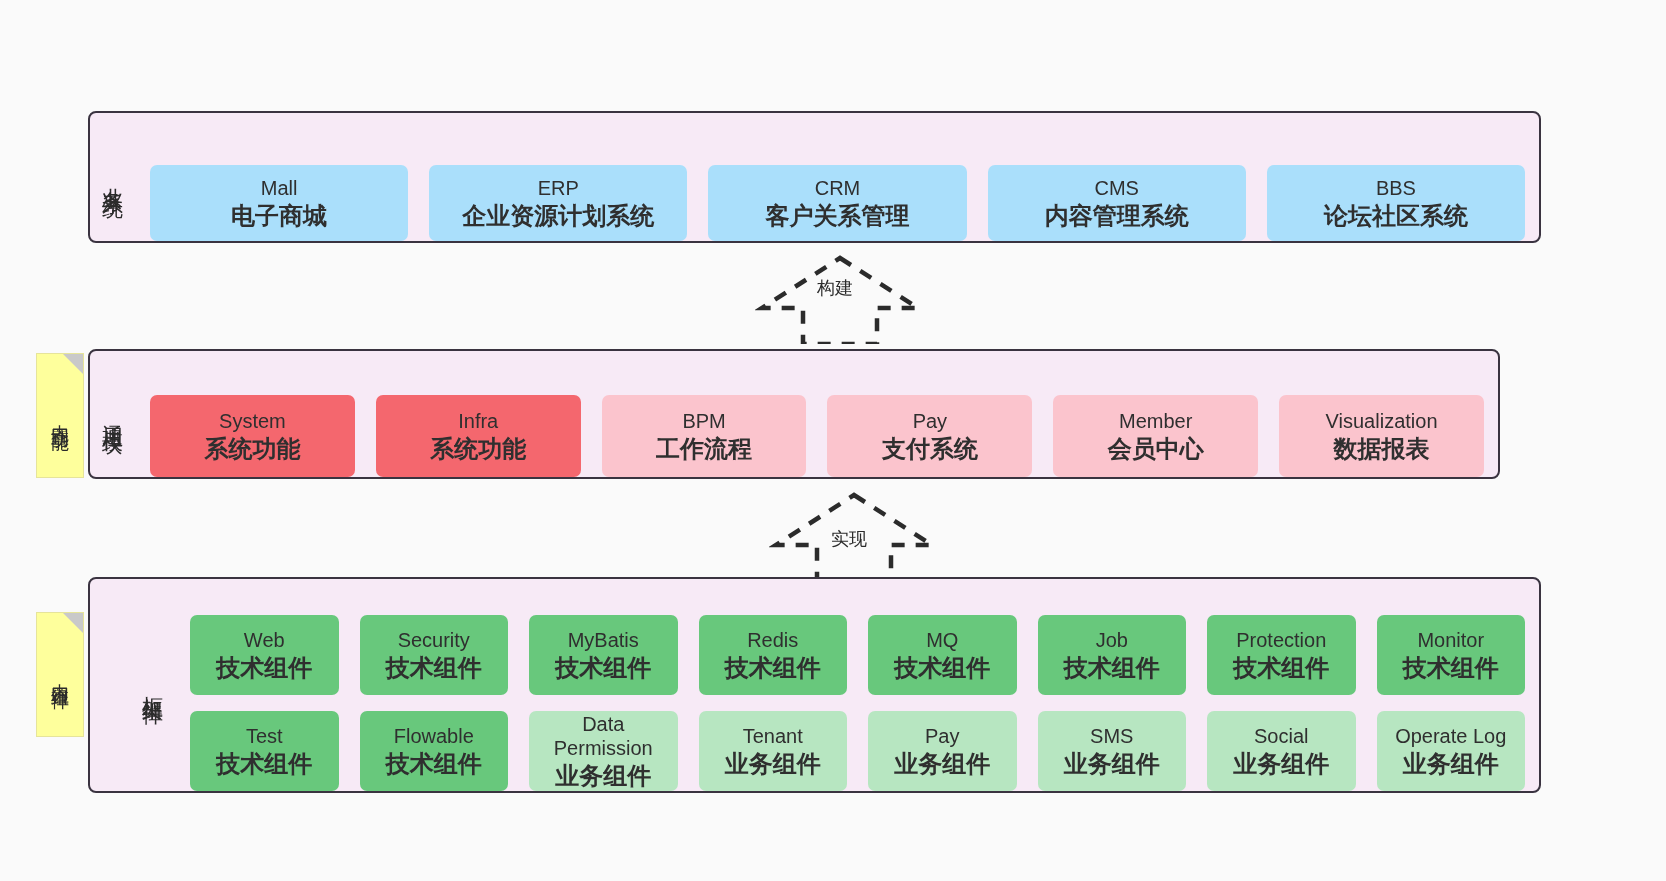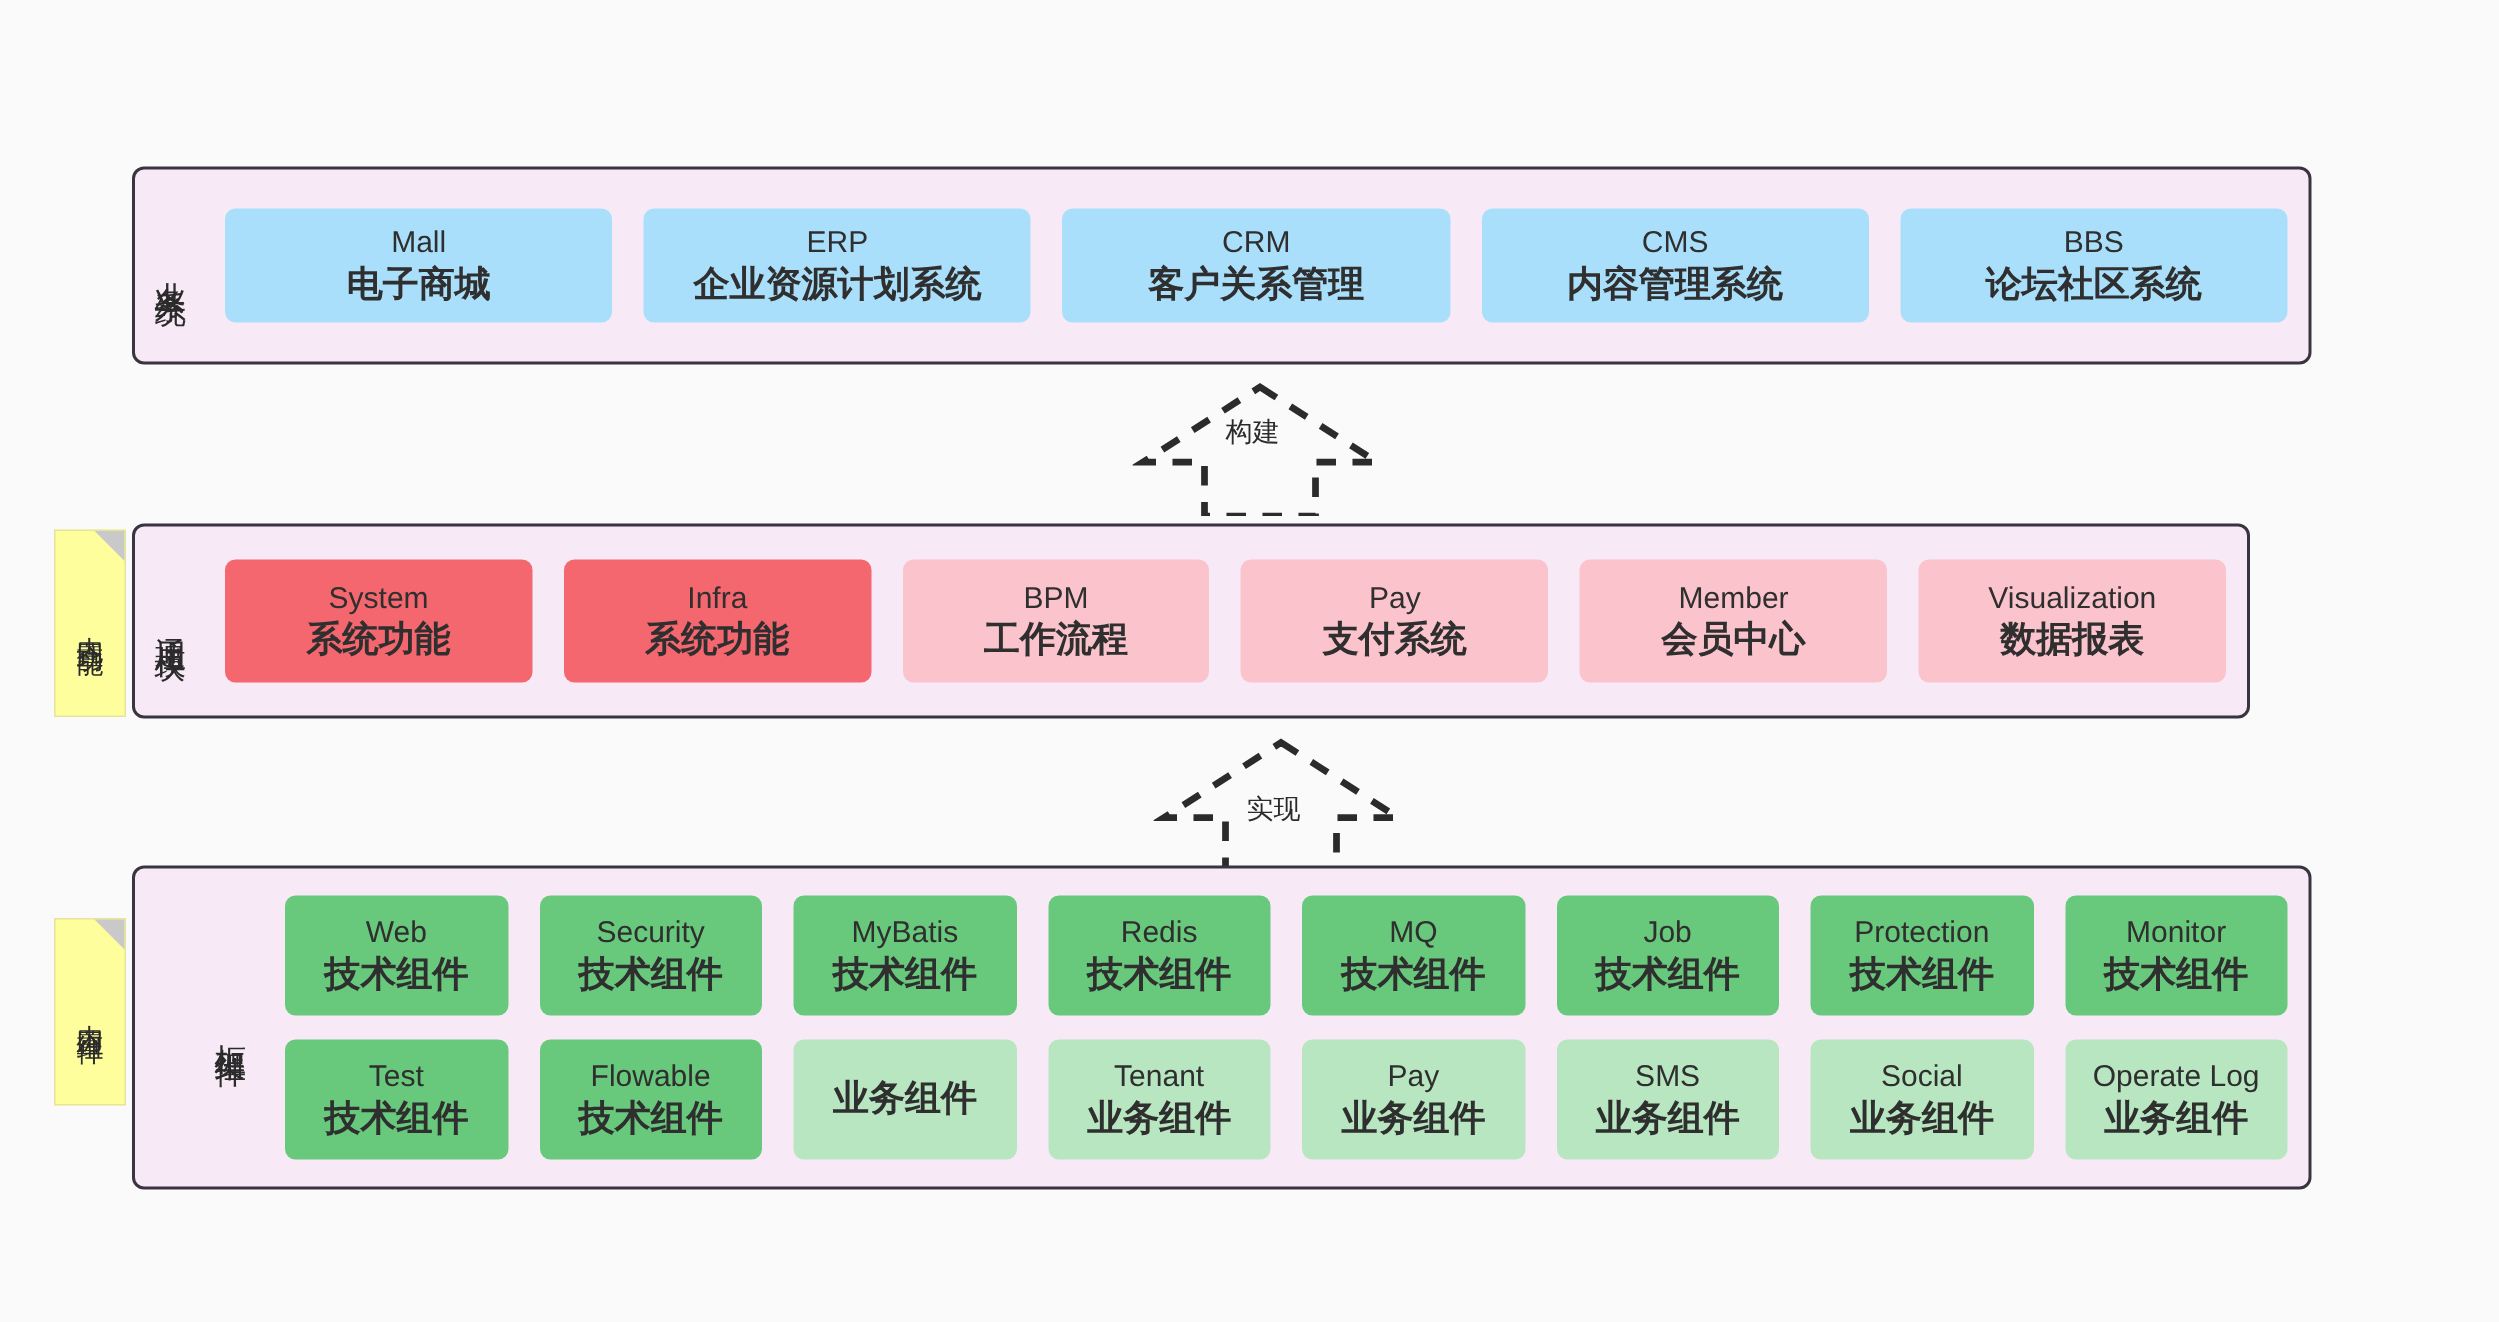--- a/index.html
+++ b/index.html
@@ -36,21 +36,21 @@
     text-orientation: upright;
     letter-spacing: 3px;
     line-height: 1;
     white-space: nowrap;
     user-select: none;
   }
   .layer-body {
     flex: 1 1 auto;
     display: flex;
     flex-direction: column;
-    justify-content: center;
+    justify-content: flex-end;
     gap: 16px;
     padding: 0 14px;
   }
   .row {
     display: flex;
     gap: 21px;
     justify-content: space-between;
   }
   .card {
     flex: 1 1 0;
@@ -247,20 +247,21 @@
       <div class="row">
         <div class="card green">
           <span class="en">Test</span>
           <span class="cn">技术组件</span>
         </div>
         <div class="card green">
           <span class="en">Flowable</span>
           <span class="cn">技术组件</span>
         </div>
         <div class="card lgreen">
+          <span class="en">Data Permission</span>
           <span class="cn">业务组件</span>
         </div>
         <div class="card lgreen">
           <span class="en">Tenant</span>
           <span class="cn">业务组件</span>
         </div>
         <div class="card lgreen">
           <span class="en">Pay</span>
           <span class="cn">业务组件</span>
         </div>

